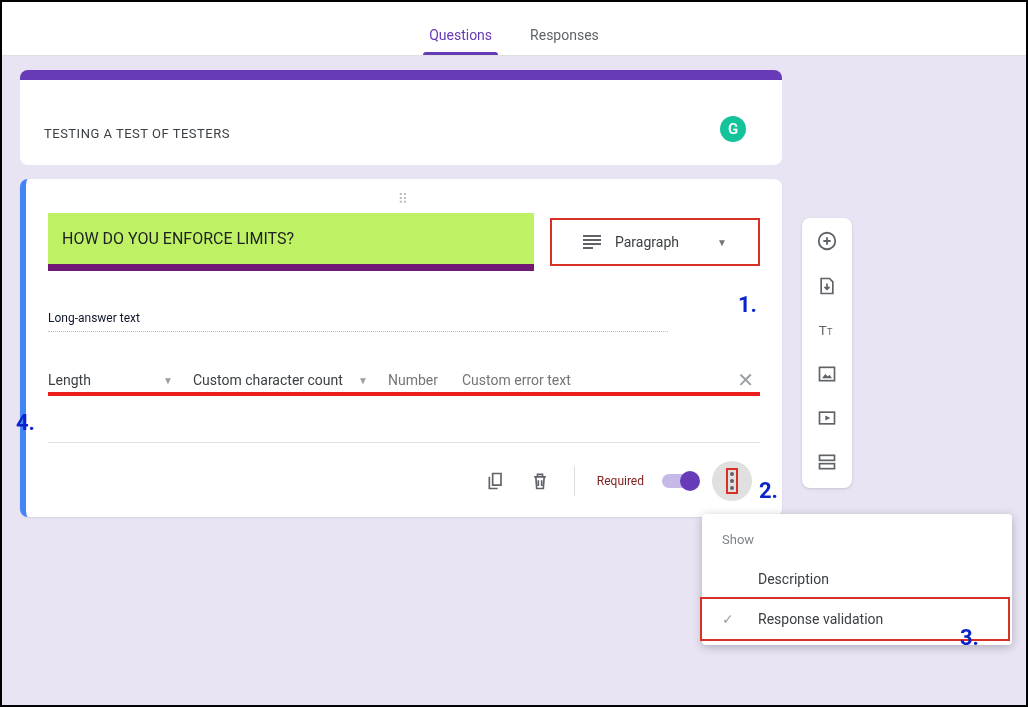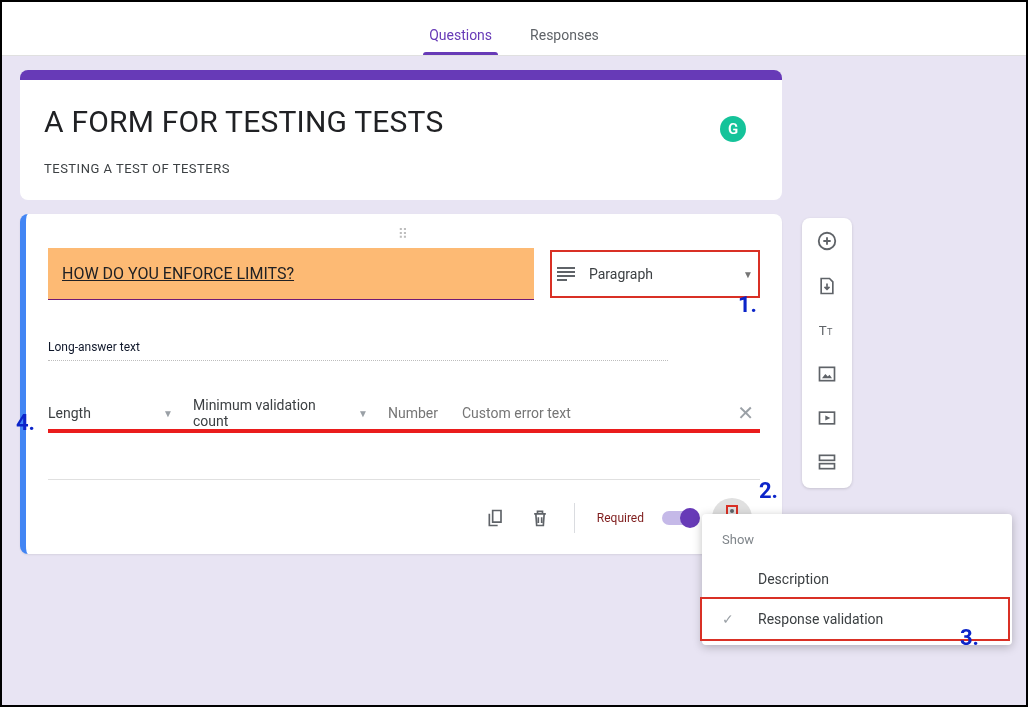--- a/index.html
+++ b/index.html
@@ -10,22 +10,22 @@
   .tab.active::after { content:""; position:absolute; left:0; right:0; bottom:0; height:3px; background:#673ab7; border-radius:3px 3px 0 0; }
   .canvas { background:#E8E4F3; width:100%; height:calc(100% - 54px); padding: 14px 12px 0 18px; position:relative; }
   .form-header { width: 762px; background:#fff; border-radius:8px; border-top:10px solid #673ab7; padding: 24px 24px 24px 24px; position:relative; }
   .form-title { font-size: 30px; font-weight:400; color:#202124; letter-spacing:0.2px; }
   .form-desc { font-size: 13px; color:#3c4043; margin-top: 22px; letter-spacing:0.5px; }
   .grammarly { position:absolute; top:36px; right:36px; width:26px; height:26px; border-radius:50%; background:#15c39a; color:#fff; display:flex; align-items:center; justify-content:center; font-weight:600; font-size:15px; }
   .question-card { width:762px; background:#fff; border-radius:8px; margin-top:14px; position:relative; border-left:6px solid #4285f4; padding: 12px 22px 0 22px; box-shadow:0 1px 2px rgba(0,0,0,0.08); }
   .drag-handle { text-align:center; color:#bdbdbd; font-size:14px; letter-spacing:2px; height:18px; }
   .q-row { display:flex; align-items:center; gap:16px; margin-top:4px; }
   .q-input-wrap { flex:1; }
-  .q-input { width:100%; background:#fdba74; border:none; border-bottom:1px solid #701a75; padding:16px 14px; font-size:16px; color:#202124; outline:none;text-decoration:underline; }
-  .type-select { width:210px; height:48px; border:2px solid #d93025; display:flex; align-items:center; gap:14px; padding:0 5px; cursor:pointer; position:relative; }
+  .q-input { width:100%; background:#bef264; border:none; border-bottom:7px solid #701a75; padding:16px 14px; font-size:16px; color:#202124; outline:none; }
+  .type-select { width:210px; height:48px; border:2px solid #d93025; display:flex; align-items:center; gap:14px; padding:0 31px; cursor:pointer; position:relative; }
   .type-icon svg { display:block; }
   .type-label { font-size:14px; color:#3c4043; flex:1; }
   .type-caret { color:#757575; font-size:10px; }
   .long-answer { margin-top:40px; font-size:12px; color:#0f172a; border-bottom:1px dotted #bdbdbd; padding-bottom:6px; width:620px; }
   .validation-row { display:flex; align-items:center; gap:20px; margin-top:36px; border-bottom:4px solid #ea1c1c; position:relative; }
   .v-select { display:flex; align-items:center; gap:8px; font-size:14px; color:#3c4043; cursor:pointer; }
   .v-select .caret { color:#9aa0a6; font-size:10px; }
   .v-select.length { width:125px; justify-content:space-between; }
   .v-select.mincount { width:175px; justify-content:space-between; }
   .v-input { border:none; font-size:14px; color:#80868b; background:transparent; outline:none; }
@@ -56,21 +56,20 @@
 <body>
 
 <div class="topbar">
   <div class="tab active">Questions</div>
   <div class="tab">Responses</div>
 </div>
 
 <div class="canvas">
 
   <div class="form-header">
-    <div class="form-title">A FORM FOR TESTING TESTS</div>
     <div class="form-desc">TESTING A TEST OF TESTERS</div>
     <div class="grammarly">G</div>
   </div>
 
   <div class="question-card">
     <div class="drag-handle">⠿</div>
 
     <div class="q-row">
       <div class="q-input-wrap">
         <input class="q-input" value="HOW DO YOU ENFORCE LIMITS?" style="">
@@ -92,21 +91,21 @@
     </div>
 
     <div class="long-answer">Long-answer text</div>
 
     <div class="validation-row">
       <div class="v-select length">
         <span>Length</span>
         <span class="caret">▼</span>
       </div>
       <div class="v-select mincount">
-        <span>Minimum validation count</span>
+        <span>Custom character count</span>
         <span class="caret">▼</span>
       </div>
       <input class="v-input num" placeholder="Number" style="">
       <input class="v-input err" placeholder="Custom error text" style="">
       <span class="v-close">✕</span>
     </div>
 
     <div class="footer-row">
       <div class="icon-btn">
         <svg width="20" height="20" viewBox="0 0 24 24">

